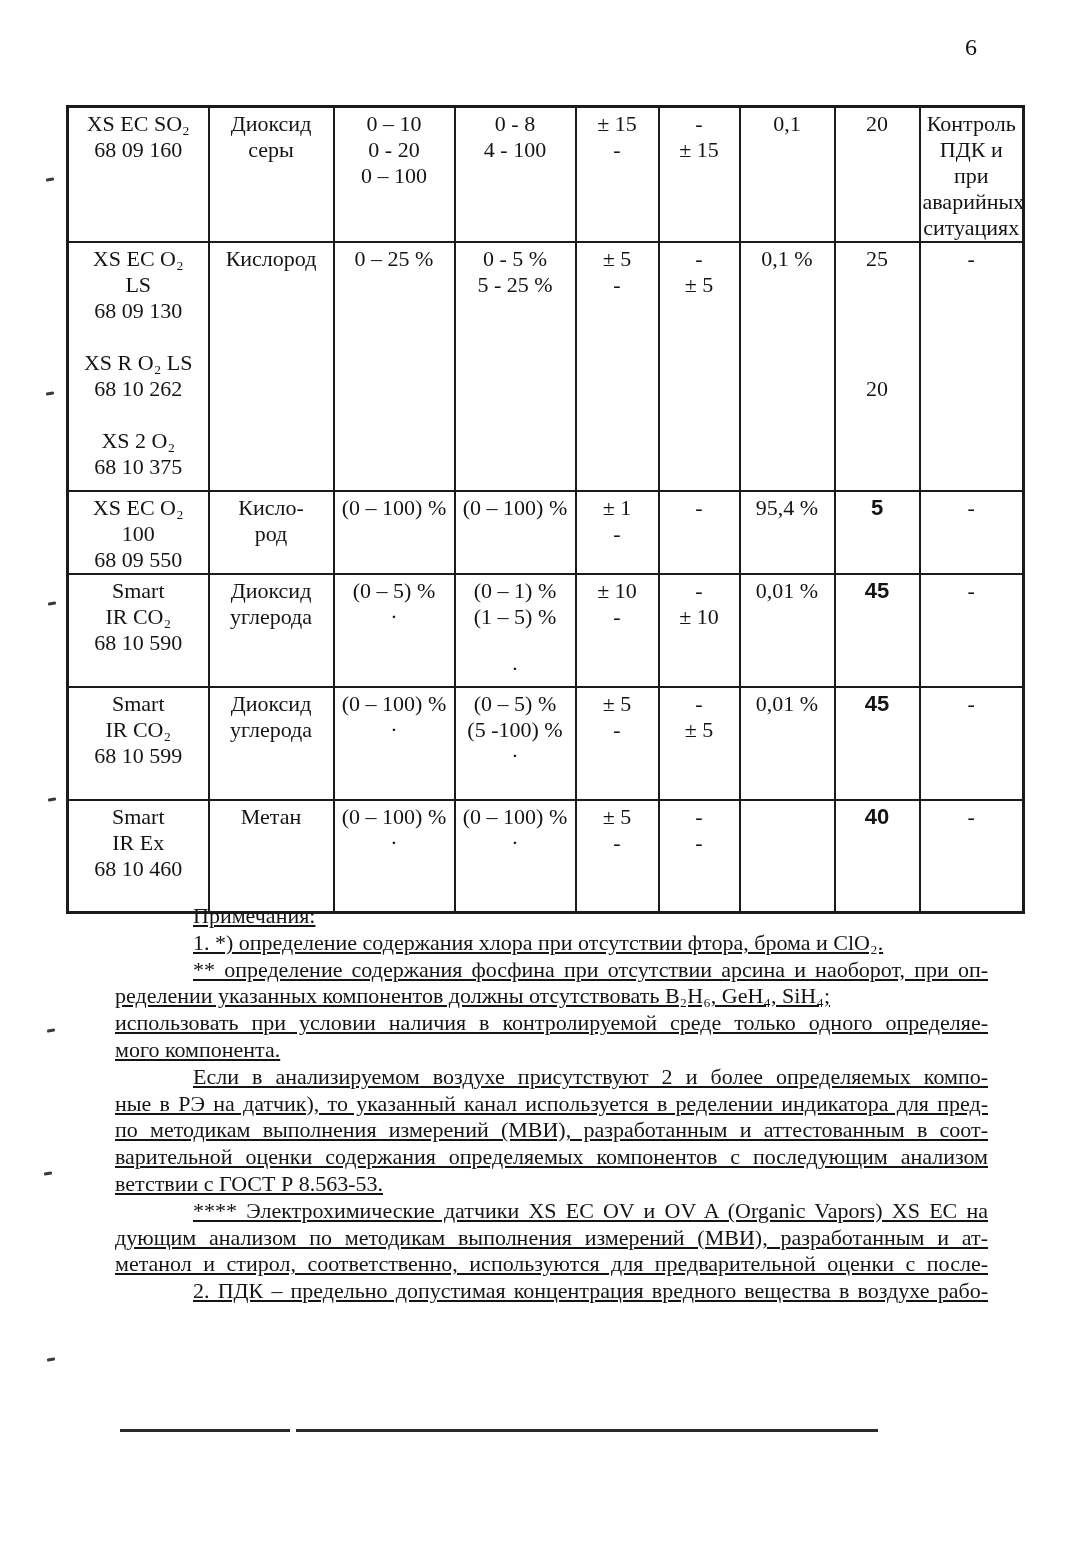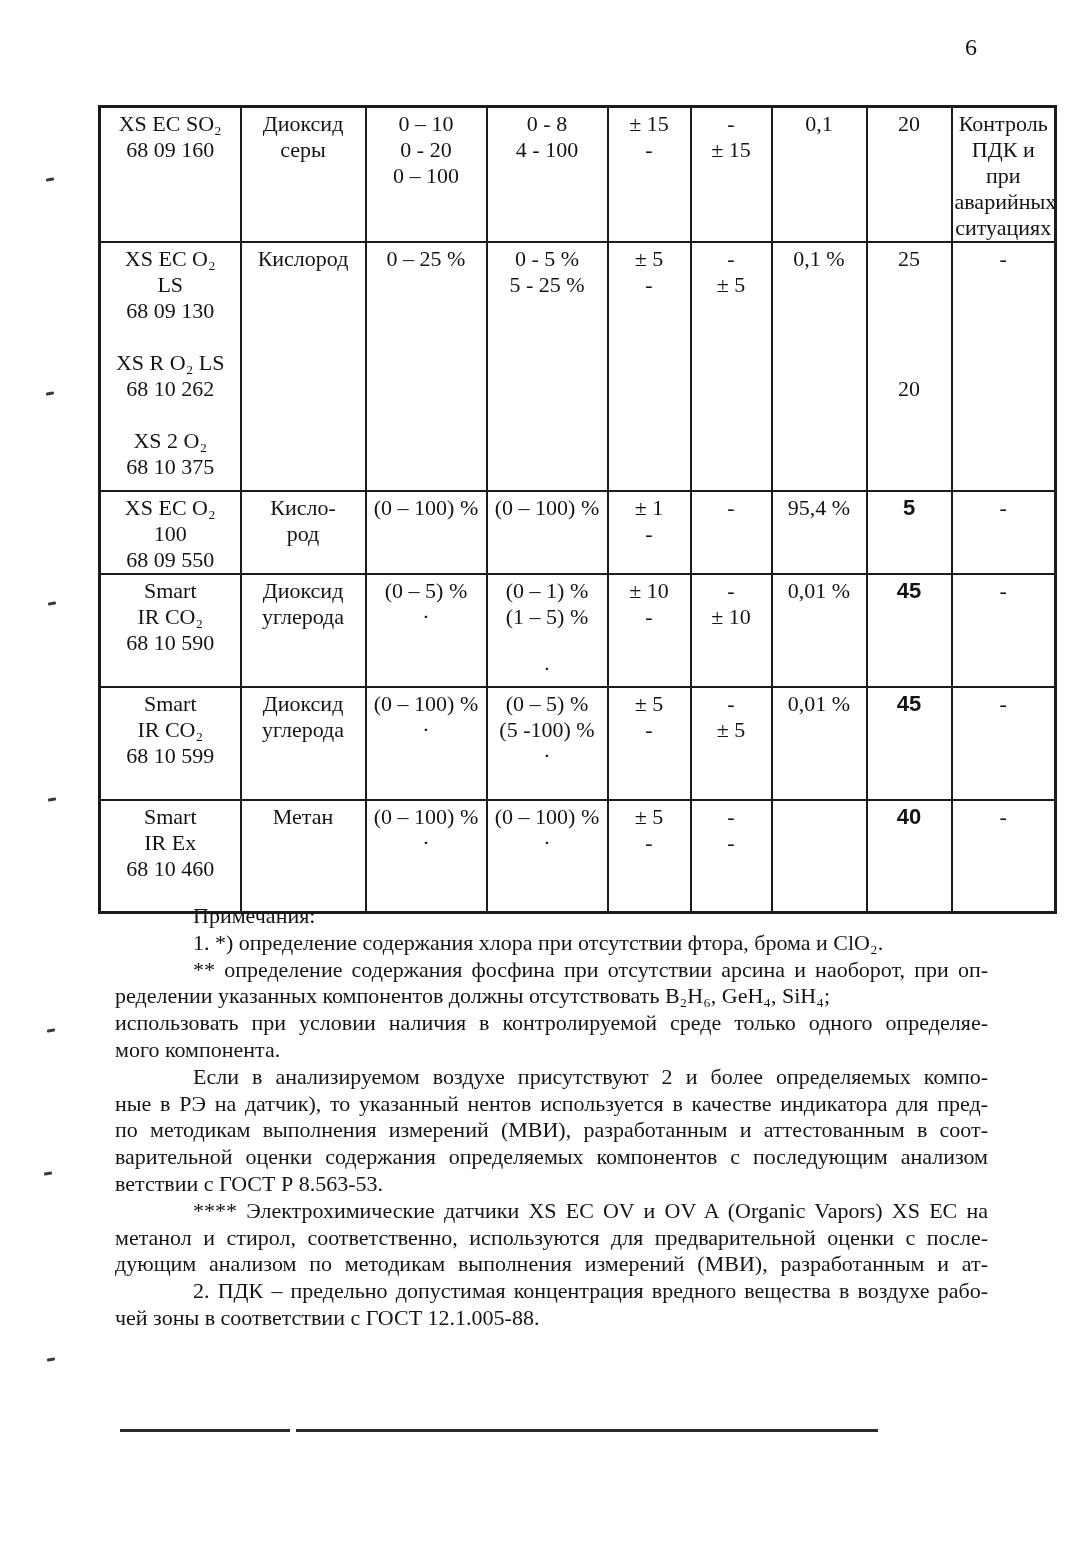--- a/index.html
+++ b/index.html
@@ -14,21 +14,21 @@
   .page-number{
     position:absolute;left:965px;top:34px;
     font-size:24px;
   }
   table.sensor-table{
     position:absolute;left:66px;top:105px;
     width:956px;
     border-collapse:collapse;
     table-layout:fixed;
   }
-  table.sensor-table{border:3px solid #1b1b1b;margin-left:32px;}
+  table.sensor-table{border:3px solid #1b1b1b;}
   table.sensor-table td{
     border:2px solid #1b1b1b;
     vertical-align:top;
     text-align:center;
     padding:3px 2px 0 2px;
     font-size:22px;
     line-height:26px;
     white-space:pre-line;
     overflow:hidden;
   }
@@ -39,21 +39,21 @@
   tr.r4{height:113px;}
   tr.r5{height:112px;}
   td.left{text-align:left;padding-left:11px;}
   td.lh38{line-height:37px;padding-top:2px;}
   td.sans{
     font-family:"Liberation Sans","DejaVu Sans",sans-serif;
     font-weight:600;font-size:21px;
   }
   .notes{
     position:absolute;left:115px;top:903px;width:873px;
-    font-size:22px;line-height:26.8px;
+    font-size:22px;line-height:26.8px;text-decoration:underline;
   }
   .notes .line{height:26.8px;overflow:hidden;}
   .notes .ind{padding-left:78px;}
   .notes .jst{text-align:justify;text-align-last:justify;}
   .rule{
     position:absolute;top:1429px;height:3px;background:#2a2a2a;
   }
   .rule-1{left:120px;width:170px;}
   .rule-2{left:296px;width:582px;}
   .speck{
@@ -204,29 +204,28 @@
   </table>
 
   <div class="notes">
     <div class="line ind">Примечания:</div>
     <div class="line ind">1. *) определение содержания хлора при отсутствии фтора, брома и ClO₂.</div>
     <div class="line ind jst">** определение содержания фосфина при отсутствии арсина и наоборот, при оп-</div>
     <div class="line">ределении указанных компонентов должны отсутствовать B₂H₆, GeH₄, SiH₄;</div>
     <div class="line jst">использовать при условии наличия в контролируемой среде только одного определяе-</div>
     <div class="line">мого компонента.</div>
     <div class="line ind jst">Если в анализируемом воздухе присутствуют 2 и более определяемых компо-</div>
-    <div class="line jst">ные в РЭ на датчик), то указанный нентов используется в качестве индикатора для пред-</div>
+    <div class="line jst">ные в РЭ на датчик), то указанный канал используется в ределении индикатора для пред-</div>
     <div class="line jst">по методикам выполнения измерений (МВИ), разработанным и аттестованным в соот-</div>
     <div class="line jst">варительной оценки содержания определяемых компонентов с последующим анализом</div>
     <div class="line">ветствии с ГОСТ Р 8.563-53.</div>
     <div class="line ind jst">**** Электрохимические датчики XS EC OV и OV A (Organic Vapors) XS EC на</div>
+    <div class="line jst">дующим анализом по методикам выполнения измерений (МВИ), разработанным и ат-</div>
     <div class="line jst">метанол и стирол, соответственно, используются для предварительной оценки с после-</div>
-    <div class="line jst">дующим анализом по методикам выполнения измерений (МВИ), разработанным и ат-</div>
     <div class="line ind jst">2. ПДК – предельно допустимая концентрация вредного вещества в воздухе рабо-</div>
-    <div class="line">чей зоны в соответствии с  ГОСТ 12.1.005-88.</div>
   </div>
 
   <div class="rule rule-1"></div>
   <div class="rule rule-2"></div>
 
   <div class="speck" style="left:46px;top:178px;"></div>
   <div class="speck" style="left:46px;top:392px;"></div>
   <div class="speck" style="left:48px;top:602px;"></div>
   <div class="speck" style="left:48px;top:798px;"></div>
   <div class="speck" style="left:47px;top:1029px;"></div>

